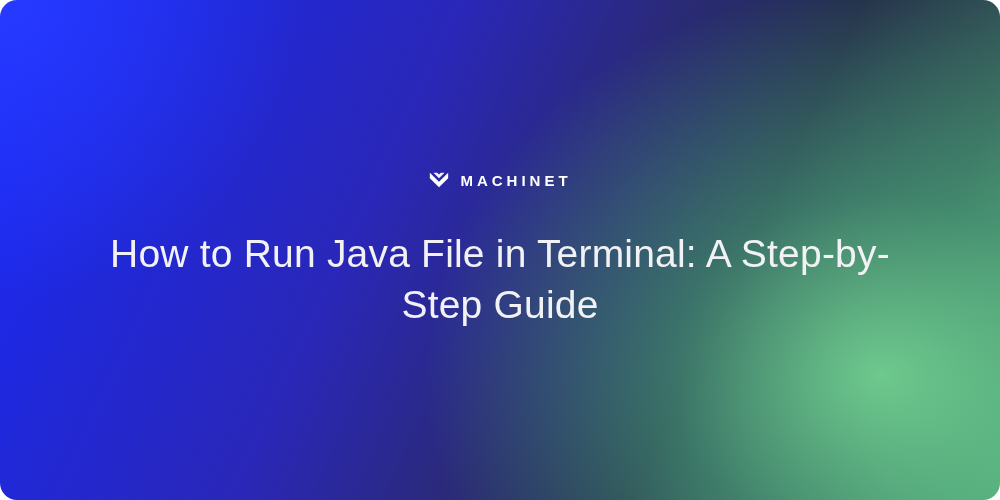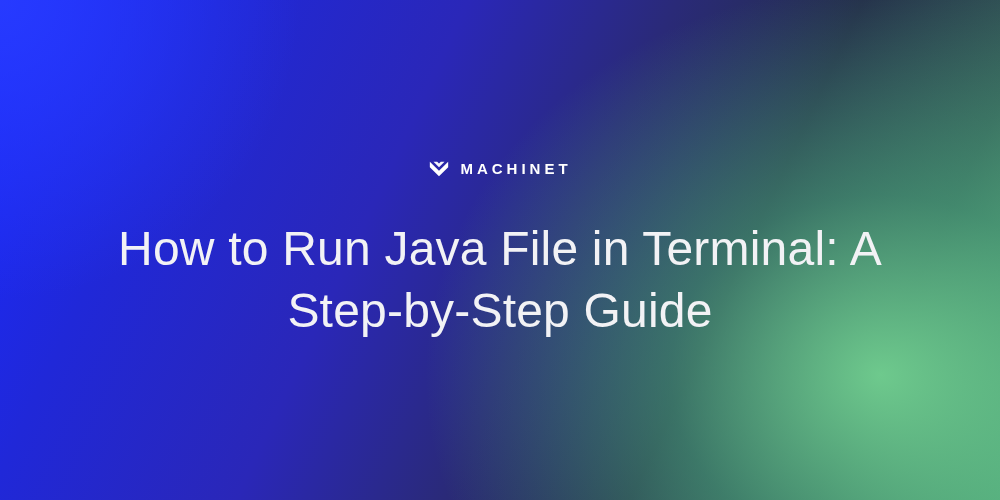--- a/index.html
+++ b/index.html
@@ -18,20 +18,21 @@
       height: 100%;
       background:
         radial-gradient(ellipse 700px 600px at 88% 75%, rgba(120, 220, 150, 0.85) 0%, rgba(80, 180, 130, 0.5) 30%, rgba(40, 50, 120, 0) 65%),
         radial-gradient(ellipse 500px 500px at 0% 0%, rgba(40, 60, 255, 0.9) 0%, rgba(40, 50, 220, 0) 60%),
         linear-gradient(115deg, #1a2aff 0%, #2028d8 18%, #2a27b8 38%, #2a2a78 55%, #242f4a 70%, #345c58 85%, #5aa779 100%);
       display: flex;
       flex-direction: column;
       align-items: center;
       justify-content: center;
       position: relative;
+      border-radius: 17px;
     }
     .brand {
       display: flex;
       align-items: center;
       gap: 10px;
       margin-bottom: 38px;
     }
     .brand-icon {
       width: 22px;
       height: 22px;
@@ -45,21 +46,21 @@
     }
     .brand-name {
       color: #ffffff;
       font-size: 15px;
       font-weight: 600;
       letter-spacing: 4px;
       text-transform: uppercase;
     }
     .title {
       color: #f2f2f5;
-      font-size: 48px;
+      font-size: 39px;
       font-weight: 400;
       line-height: 1.3;
       text-align: center;
       max-width: 820px;
       letter-spacing: 0.2px;
     }
   </style>
 </head>
 <body>
 

